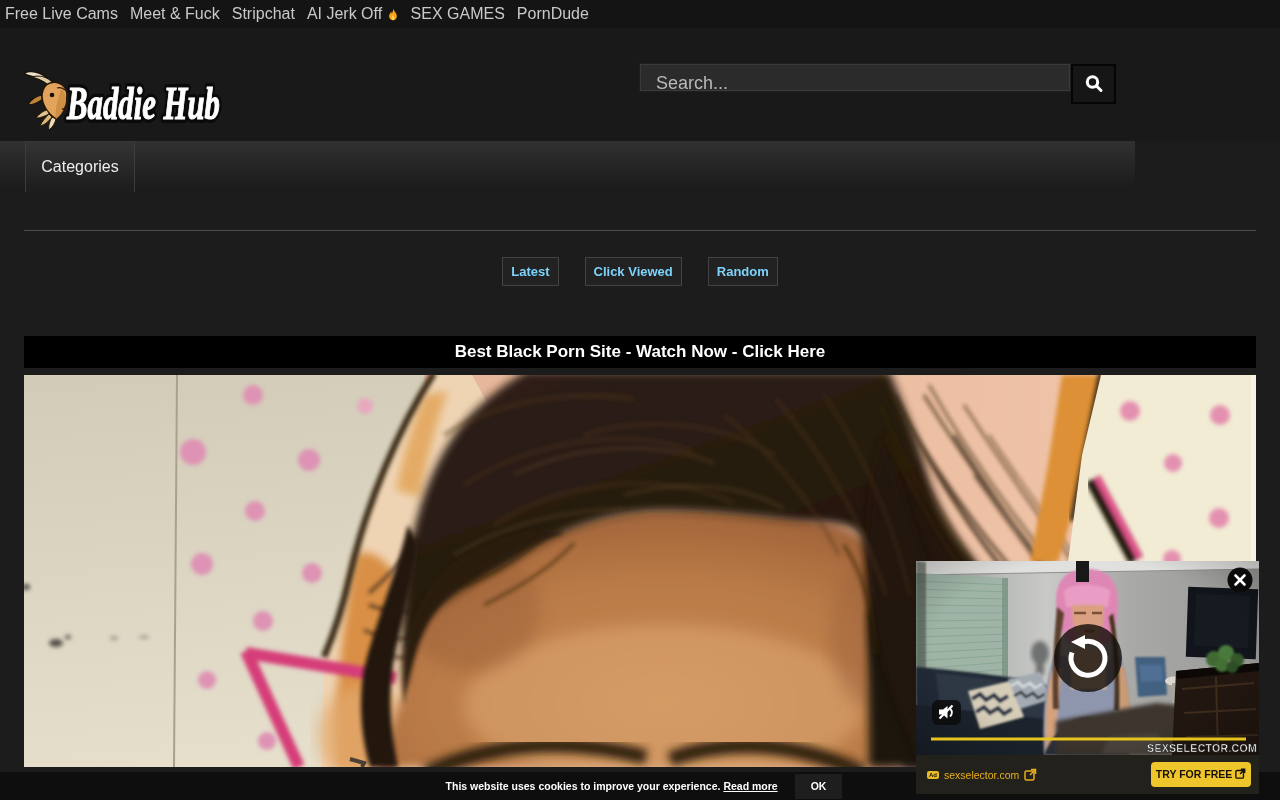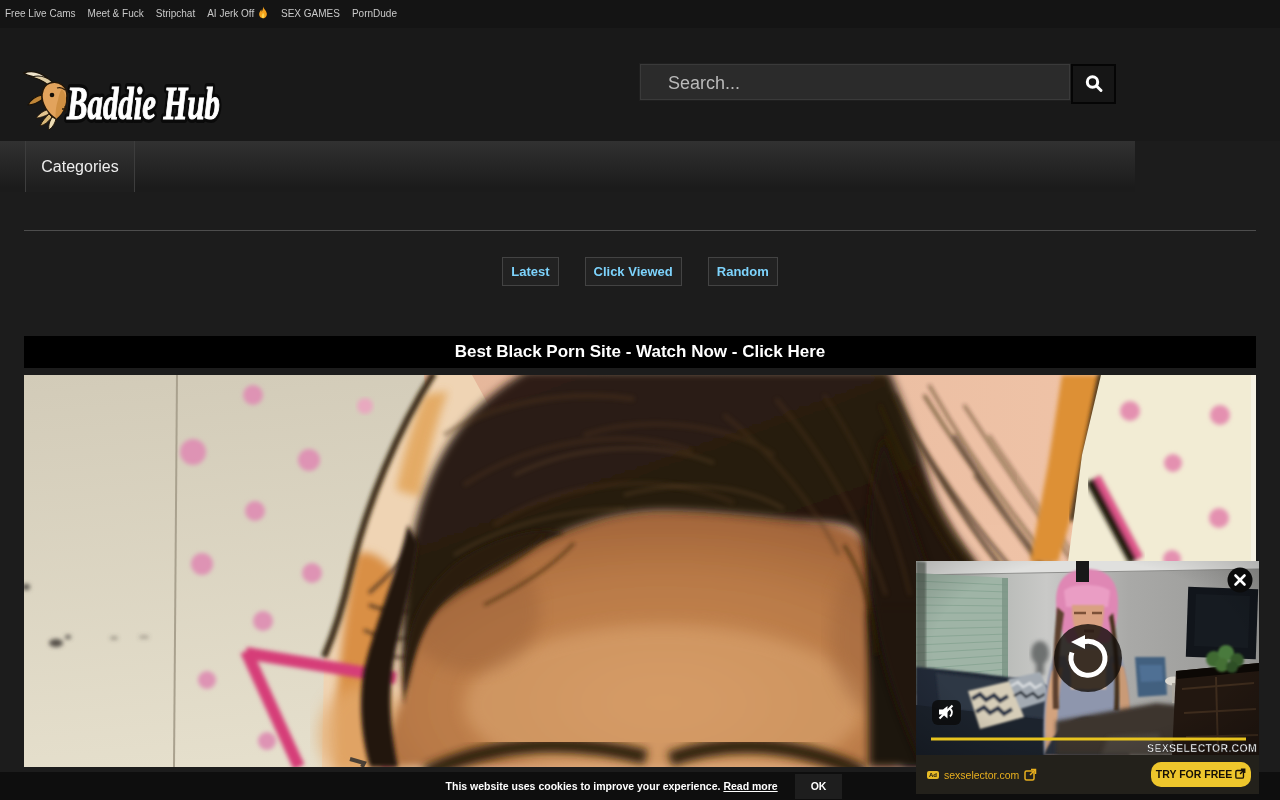--- a/index.html
+++ b/index.html
@@ -1,28 +1,28 @@
 <!DOCTYPE html>
 <html><head>
 <meta charset="utf-8">
 <style>
   * { margin:0; padding:0; box-sizing:border-box; }
   html,body { width:1280px; height:800px; overflow:hidden; background:#1c1c1c;
     font-family:"Liberation Sans", sans-serif; position:relative; }
   .topbar { position:absolute; left:0; top:0; width:1280px; height:28px; background:#141414;
-    color:#c9c9c9; font-size:10px; line-height:28px; white-space:nowrap; }
+    color:#c9c9c9; font-size:16px; line-height:28px; white-space:nowrap; }
   .topbar a { color:#c9c9c9; text-decoration:none; margin-right:12px; }
   .topbar a:first-child { margin-left:5px; }
   .flame { display:inline-block; vertical-align:-2px; }
   .header { position:absolute; left:0; top:28px; width:1280px; height:113px; background:#191919; }
   .logo { position:absolute; left:22px; top:40px; }
   .searchwrap { position:absolute; left:640px; top:36px; }
-  .searchbox { position:absolute; left:0; top:0; width:430px; height:36px; background:#2b2b2b;
+  .searchbox { position:absolute; left:0; top:0; width:430px; height:27px; background:#2b2b2b;
     border:1px solid #3a3a3a; box-shadow:0 0 0 1px #1f1f1f; color:#b9b9b9; font-size:18px;
-    line-height:37px; padding-left:27px; }
+    line-height:37px; padding-left:15px; }
   .searchbtn { position:absolute; left:431px; top:0; width:45px; height:40px; background:#161616;
     border:2px solid #050505; display:flex; align-items:center; justify-content:center; }
   .nav { position:absolute; left:0; top:141px; width:1135px; height:51px;
     background:linear-gradient(#313131,#1b1b1b 92%); }
   .navcell { position:absolute; left:25px; top:0; width:110px; height:51px;
     border-left:1px solid #3d3d3d; border-right:1px solid #3d3d3d;
     background:linear-gradient(#343434,#1e1e1e 92%);
     color:#ededed; font-size:16px; text-align:center; line-height:51px; }
   .sep { position:absolute; left:24px; top:230px; width:1232px; height:0; border-top:1px solid #4d4d4d; }
   .tabs { position:absolute; left:0; top:257px; width:1280px; text-align:center; }
@@ -36,21 +36,21 @@
   .cookie a { color:#fff; text-decoration:underline; }
   .cookie .ok { display:inline-block; background:#1e1e1e; padding:0 16px; margin-left:17px; line-height:25px; }
   .ad { position:absolute; left:916px; top:561px; width:343px; height:233px; z-index:10; }
   .advideo { position:absolute; left:0; top:0; width:343px; height:194px; background:#9a9a9a; }
   .adbar { position:absolute; left:0; top:194px; width:343px; height:39px; background:#23211b;
     display:flex; align-items:center; }
   .adbadge { background:#e7bb26; color:#111; font-size:6px; font-weight:bold; border-radius:2px;
     padding:1px 2px; margin-left:11px; }
   .adlink { color:#e8af1e; font-size:10.5px; margin-left:5px; }
   .trybtn { position:absolute; right:8px; top:7px; width:100px; height:25px; background:#eec62c;
-    border-radius:10px; color:#161006; font-size:10.5px; font-weight:bold; text-align:center; line-height:25px; white-space:nowrap; }
+    border-radius:4px; color:#161006; font-size:10.5px; font-weight:bold; text-align:center; line-height:25px; white-space:nowrap; }
 </style>
 </head>
 <body>
 <div class="topbar">
   <a>Free Live Cams</a><a>Meet &amp; Fuck</a><a>Stripchat</a><a>AI Jerk Off <svg class="flame" width="12" height="13" viewBox="0 0 12 13">
         <path d="M6 0.5 C6.5 3 9.5 4.5 9.8 7.5 C10.1 10.2 8.2 12.3 6 12.3 C3.8 12.3 1.9 10.4 2.2 7.6 C2.4 5.8 3.6 4.9 4.2 3.4 C4.6 4.2 4.7 4.8 4.5 5.7 C5.8 4.6 6.2 2.3 6 0.5 Z" fill="#f6a21c"></path>
         <path d="M6 6.5 C6.8 8 7.4 8.6 7.3 10 C7.2 11.3 6.6 12.2 6 12.2 C5.2 12.2 4.6 11.2 4.7 10 C4.8 8.7 5.6 8 6 6.5 Z" fill="#fbd34d"></path>
       </svg></a><a>SEX GAMES</a><a>PornDude</a>
 </div>
 

